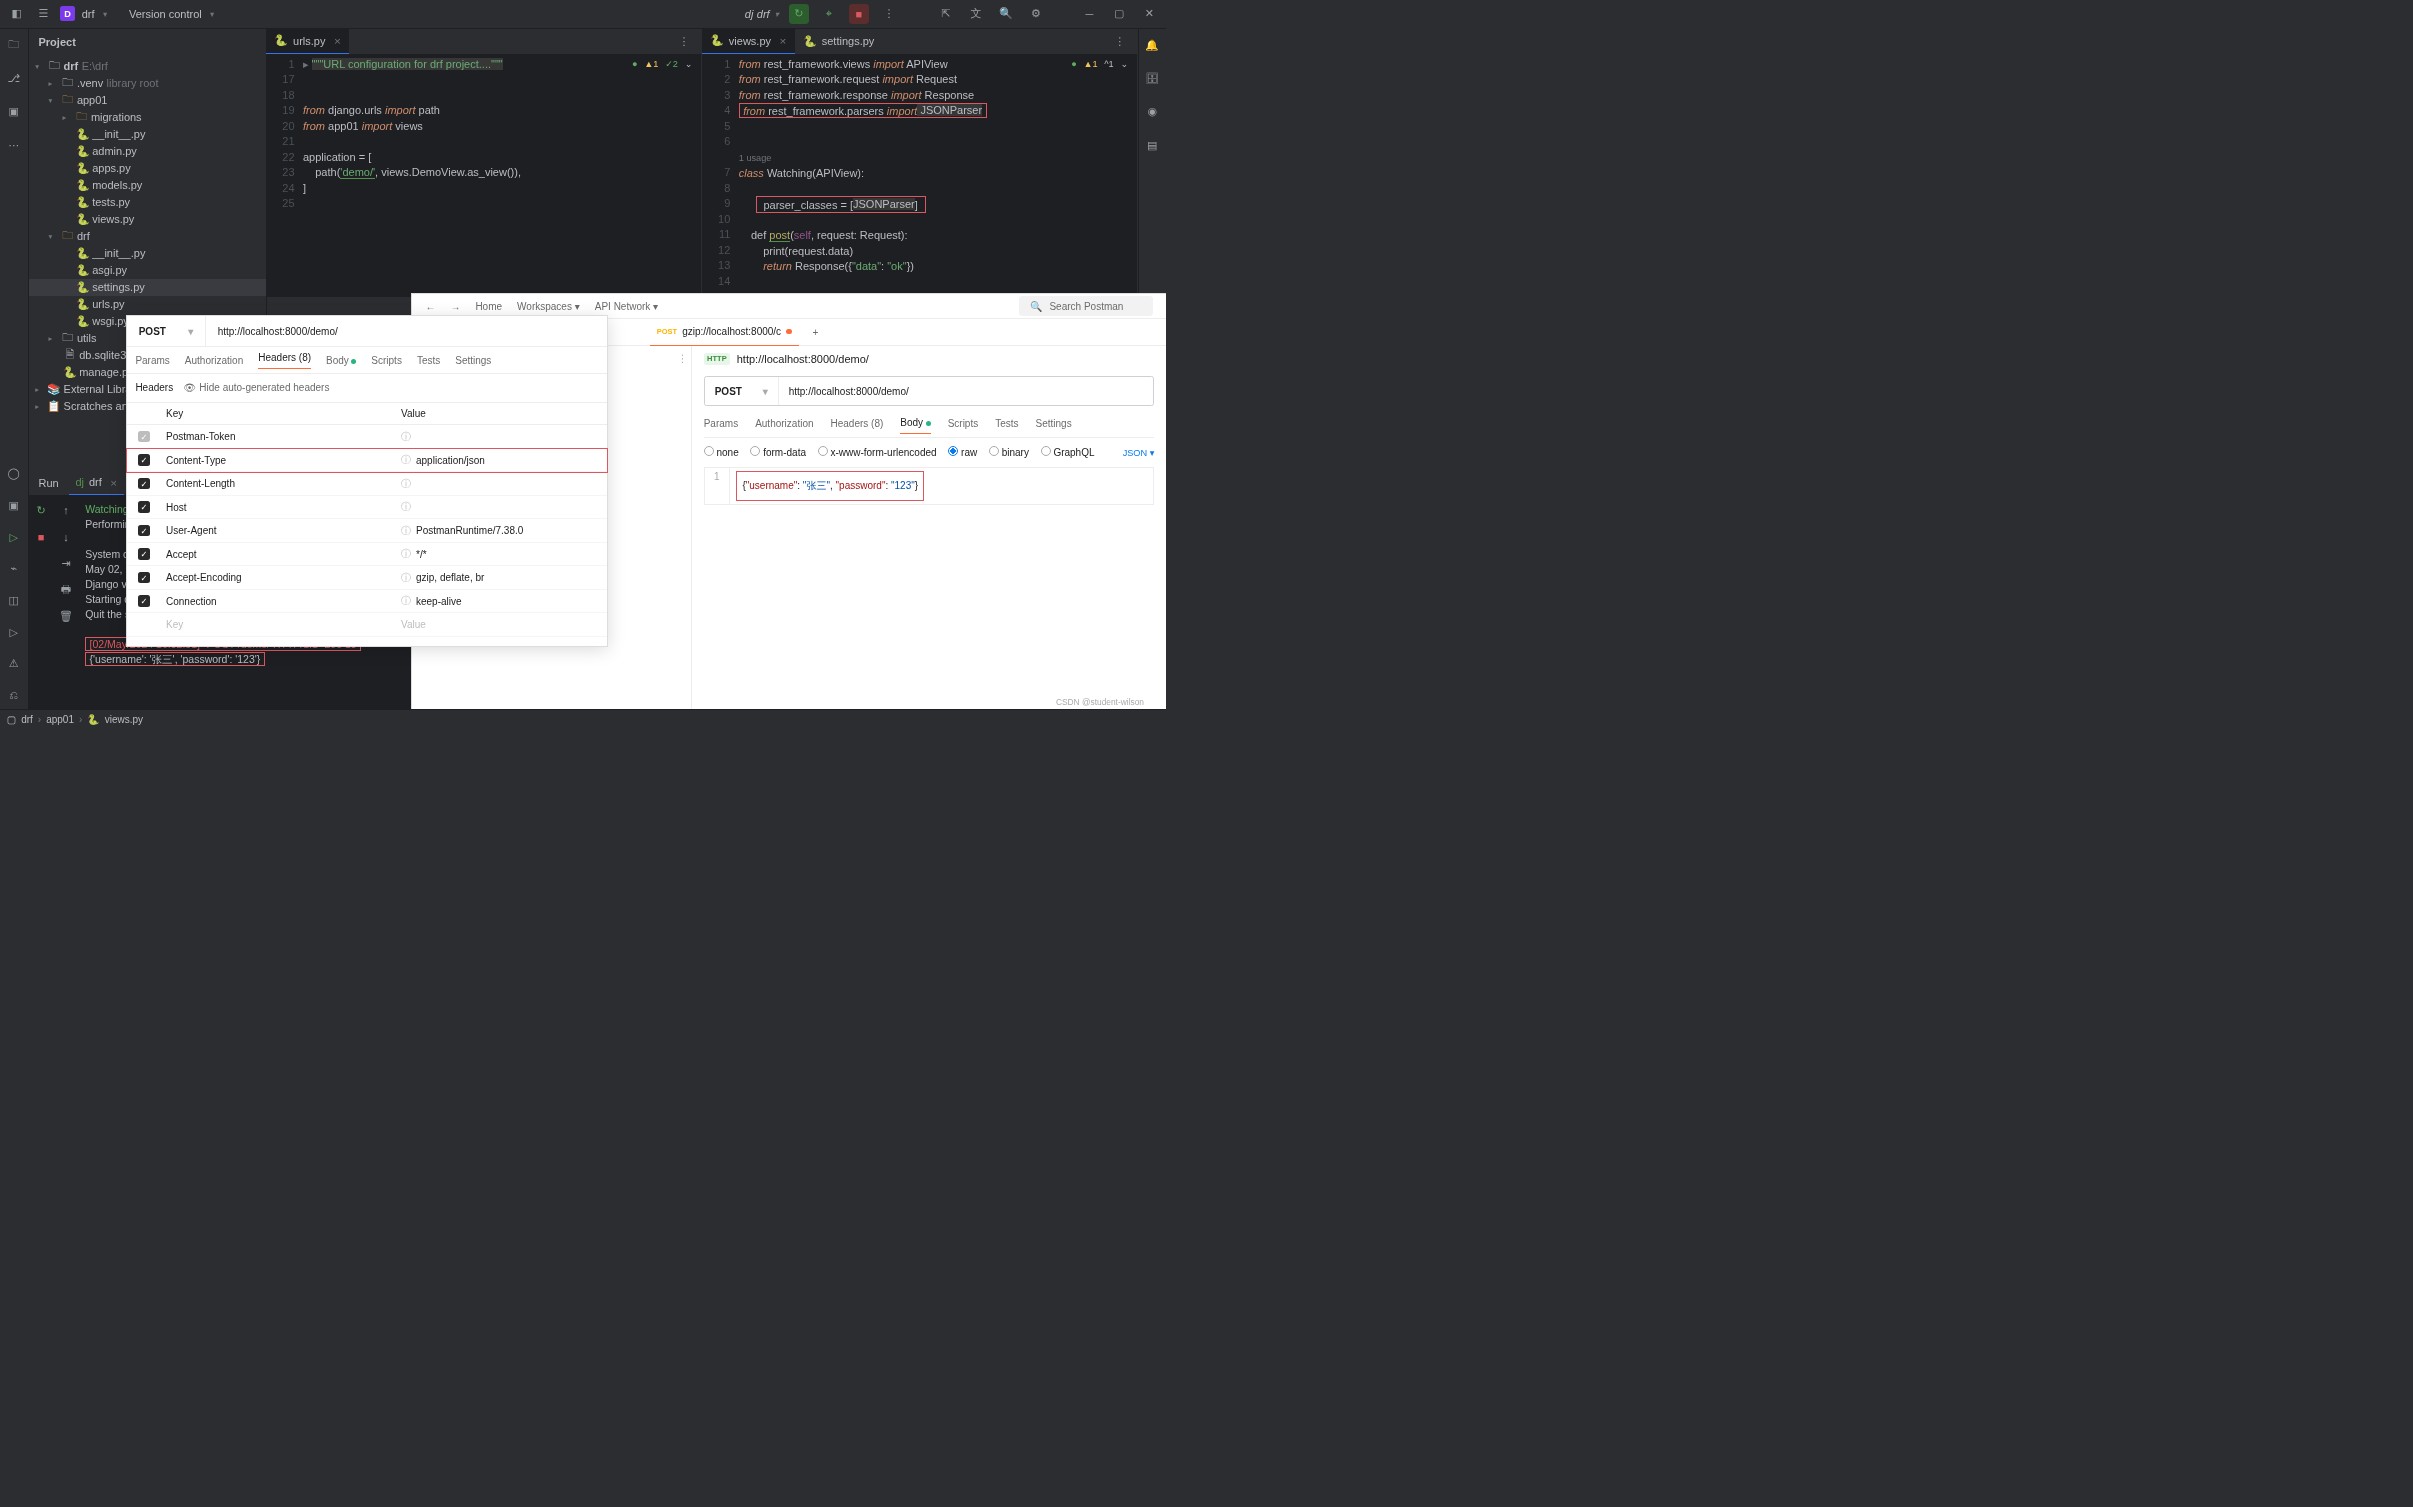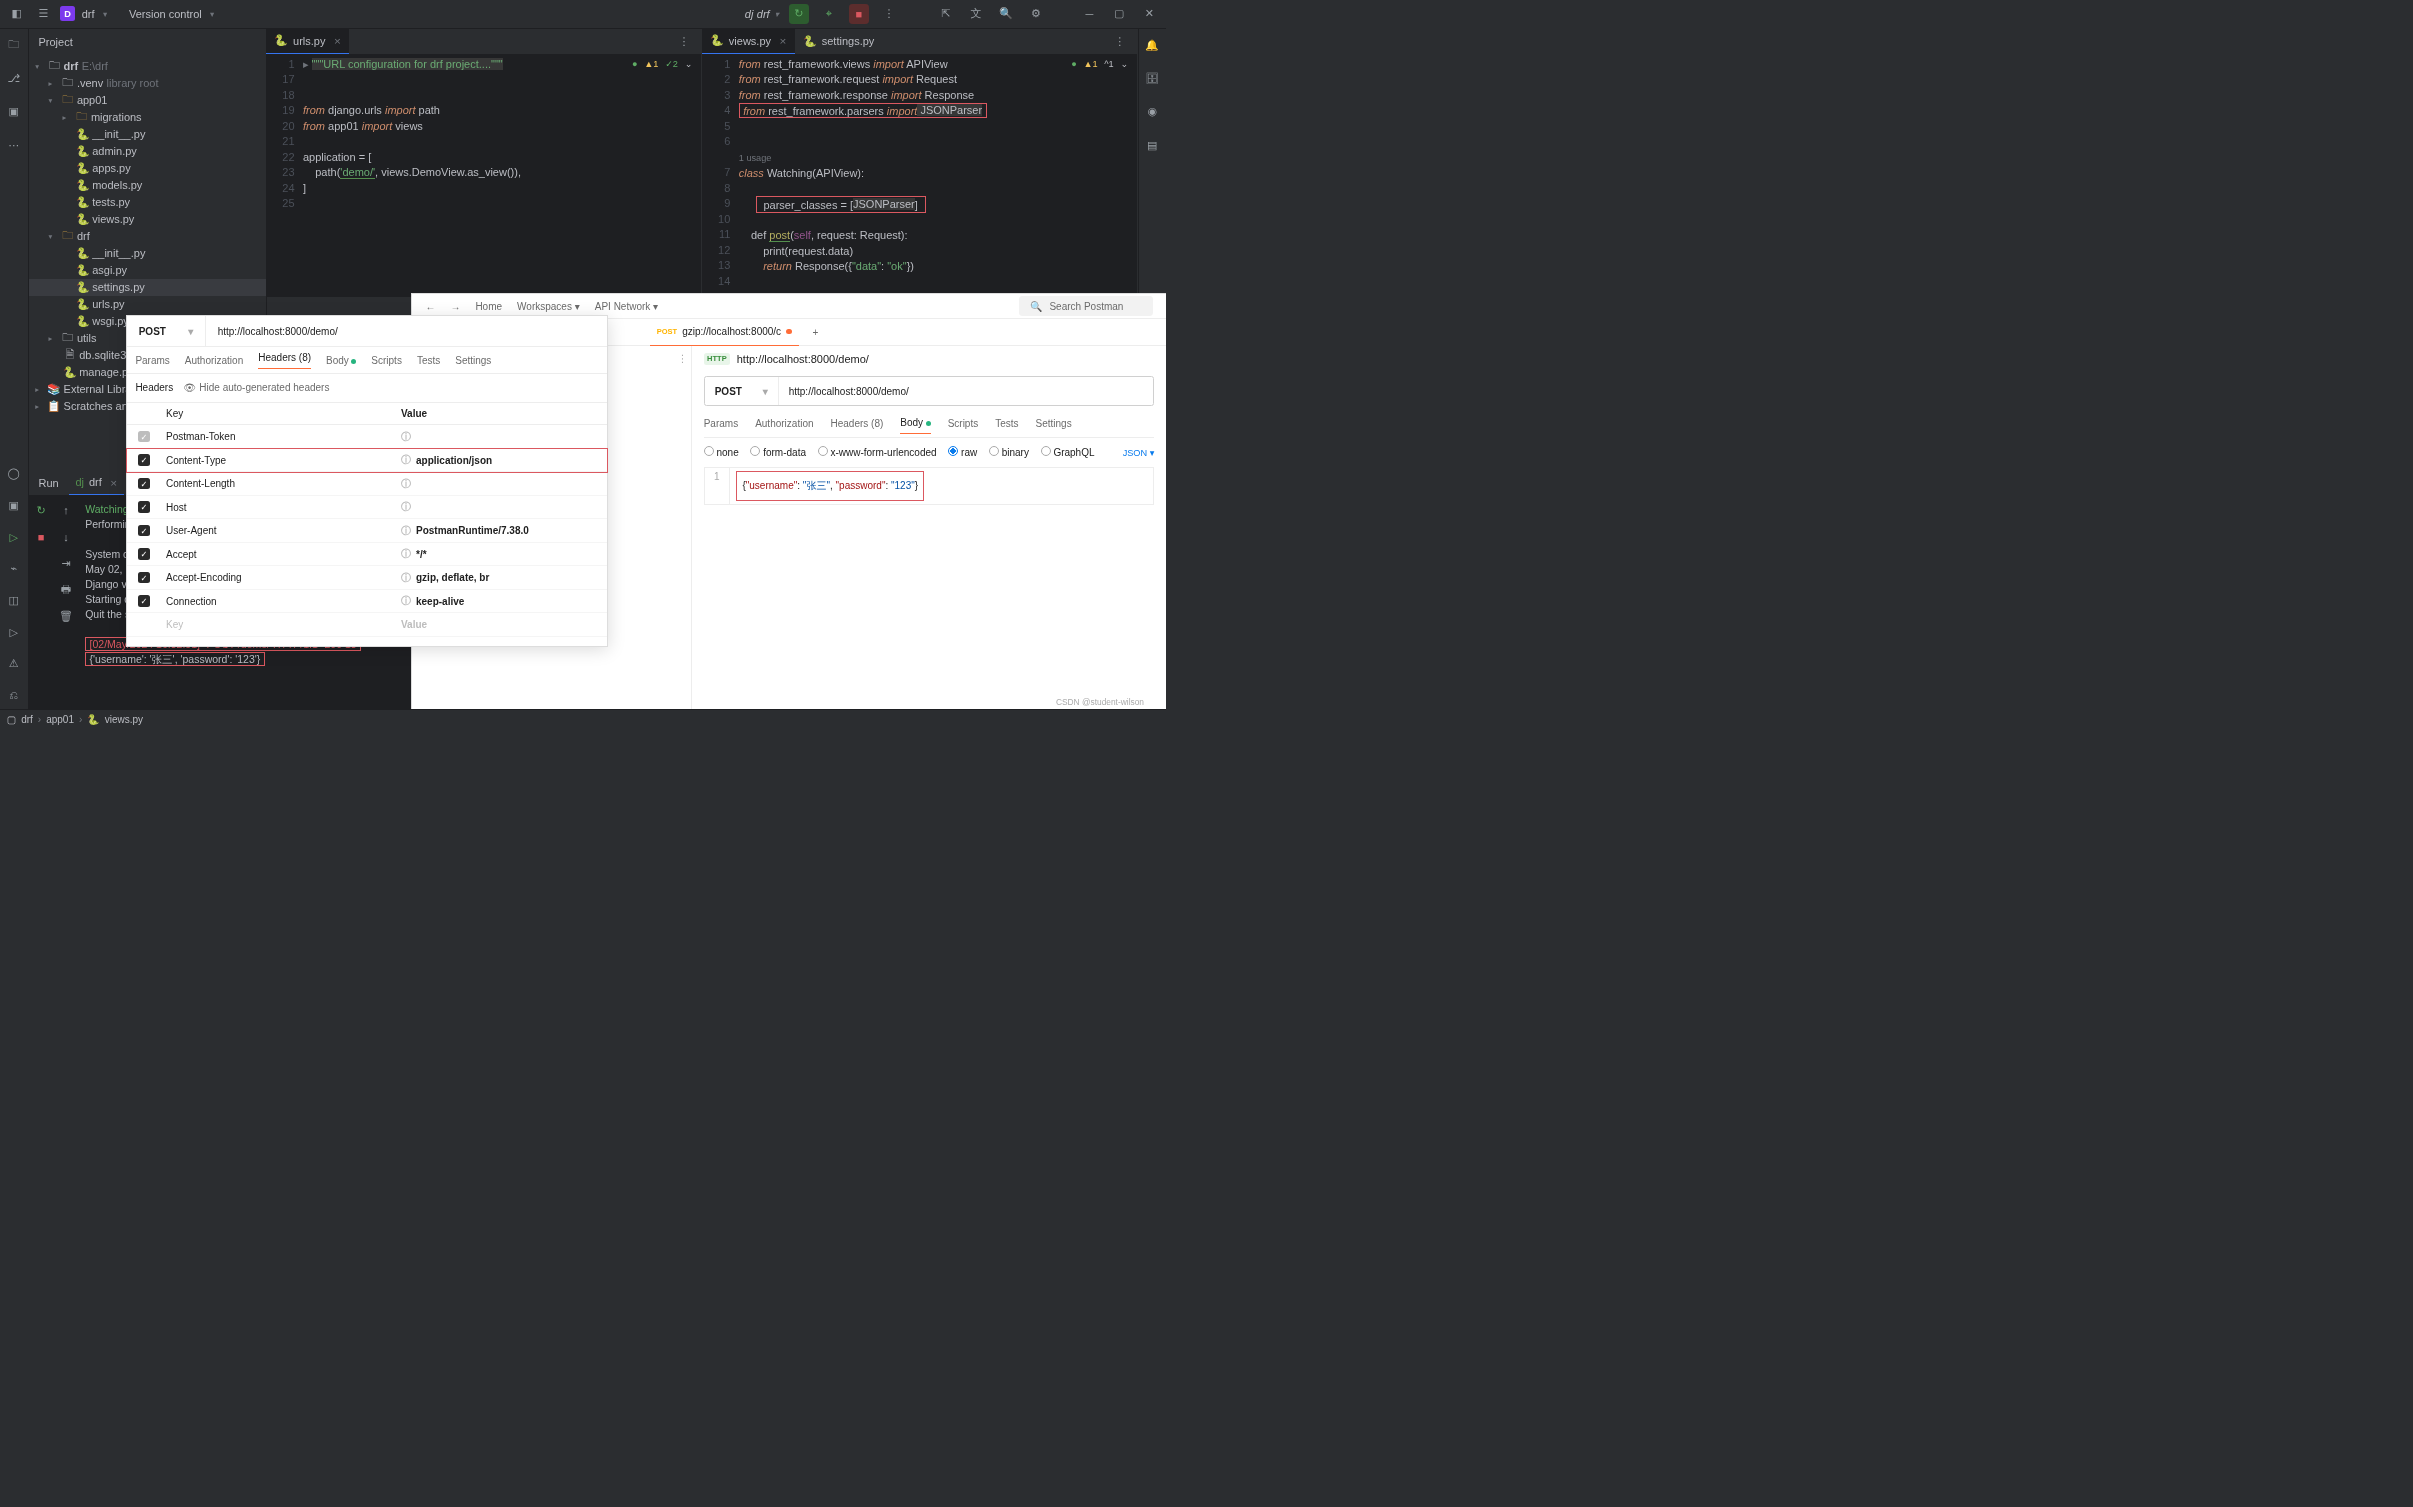--- a/index.html
+++ b/index.html
@@ -19,21 +19,21 @@
 
 
 .left-strip { position: absolute; left: 0; top: 28.5px; bottom: 20px; width: 28.5px; background: #2b2d30; border-right: 0.8px solid #1e1f22; display: flex; flex-direction: column; align-items: center; padding-top: 6.7px; gap: 13.4px; }
 .left-strip-bottom { position: absolute; bottom: 3.4px; display: flex; flex-direction: column; gap: 11.7px; align-items: center; }
 
 
 .right-strip { position: absolute; right: 0; top: 28.5px; bottom: 20px; width: 28.5px; background: #2b2d30; border-left: 0.8px solid #1e1f22; display: flex; flex-direction: column; align-items: center; padding-top: 6.7px; gap: 13.4px; }
 
 
 .project-panel { position: absolute; left: 28.5px; top: 28.5px; width: 238px; bottom: 20px; background: #2b2d30; border-right: 0.8px solid #1e1f22; }
-.panel-header { height: 25px; display: flex; align-items: center; padding: 13px 10px; font-weight: 400; }
+.panel-header { height: 25px; display: flex; align-items: center; padding: 13px 10px; font-weight: 700; }
 .tree { padding: 3.4px 0; font-size: 11px; }
 .tree-item { height: 17px; display: flex; align-items: center; padding-left: 6.7px; cursor: pointer; }
 .tree-item.hover { background: #393b40; }
 .tree-arrow { width: 11.7px; font-size: 7.5px; color: #6f737a; }
 .tree-icon { width: 15px; display: flex; justify-content: center; }
 .folder-icon { color: #ced0d6; }
 .py-icon { color: #3776ab; }
 .dj-icon { color: #548f4e; }
 .module-icon { color: #b08a3f; }
 .tree-label { margin-left: 1.7px; }
@@ -119,21 +119,21 @@
 .hp-url { flex: 1; display: flex; align-items: center; padding: 0 11.7px; }
 .hp-tabs { display: flex; gap: 15px; padding: 0 8.4px; height: 27px; align-items: center; border-bottom: 0.8px solid #ededed; }
 .hp-tab { color: #6b6b6b; }
 .hp-tab.active { color: #212121; border-bottom: 1.7px solid #ff6c37; font-weight: 500; padding-bottom: 5px; }
 .hp-header-row { display: flex; align-items: center; padding: 8.4px; gap: 10px; }
 .hp-hide { color: #6b6b6b; display: flex; align-items: center; gap: 3.4px; }
 .hp-table { }
 .hp-thead { display: flex; border-top: 0.8px solid #ededed; border-bottom: 0.8px solid #ededed; height: 23.5px; align-items: center; }
 .hp-col1 { width: 34px; display: flex; justify-content: center; }
 .hp-col2 { width: 235px; padding-left: 5px; }
-.hp-col3 { flex: 1; padding-left: 5px; display: flex; align-items: center; gap: 5px; font-weight: bold; }
+.hp-col3 { flex: 1; padding-left: 5px; display: flex; align-items: center; gap: 5px; }
 .hp-row { display: flex; height: 23.5px; align-items: center; border-bottom: 0.8px solid #f5f5f5; }
 .hp-chk { width: 11.7px; height: 11.7px; border-radius: 2.5px; display: flex; align-items: center; justify-content: center; font-size: 8.4px; }
 .hp-chk.gray { background: #bdbdbd; color: #fff; }
 .hp-chk.dark { background: #2a2a2a; color: #fff; }
 .hp-info { color: #bdbdbd; }
 .hp-placeholder { color: #bdbdbd; }
 
 .watermark { position: absolute; right: 22px; bottom: 22px; color: #aaa; font-size: 8.4px; z-index: 20; }
 </style>
 </head>

